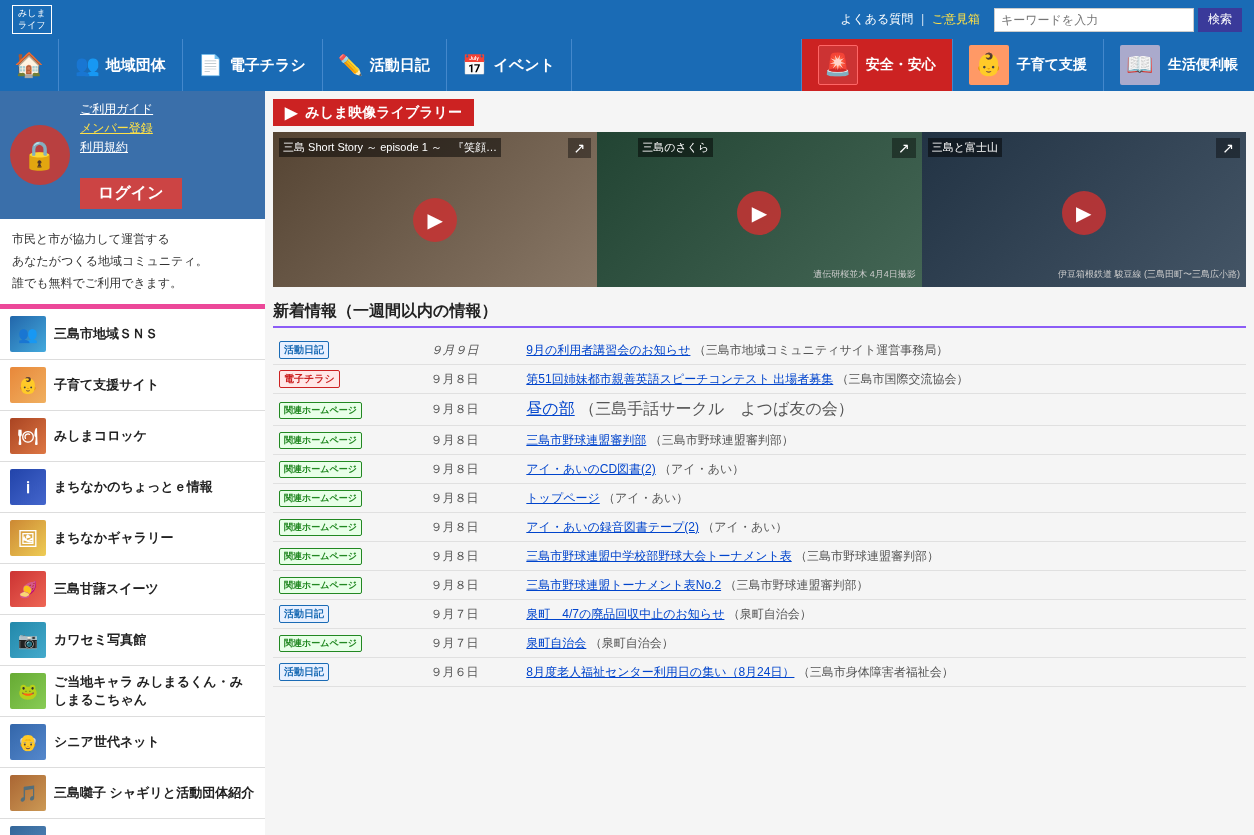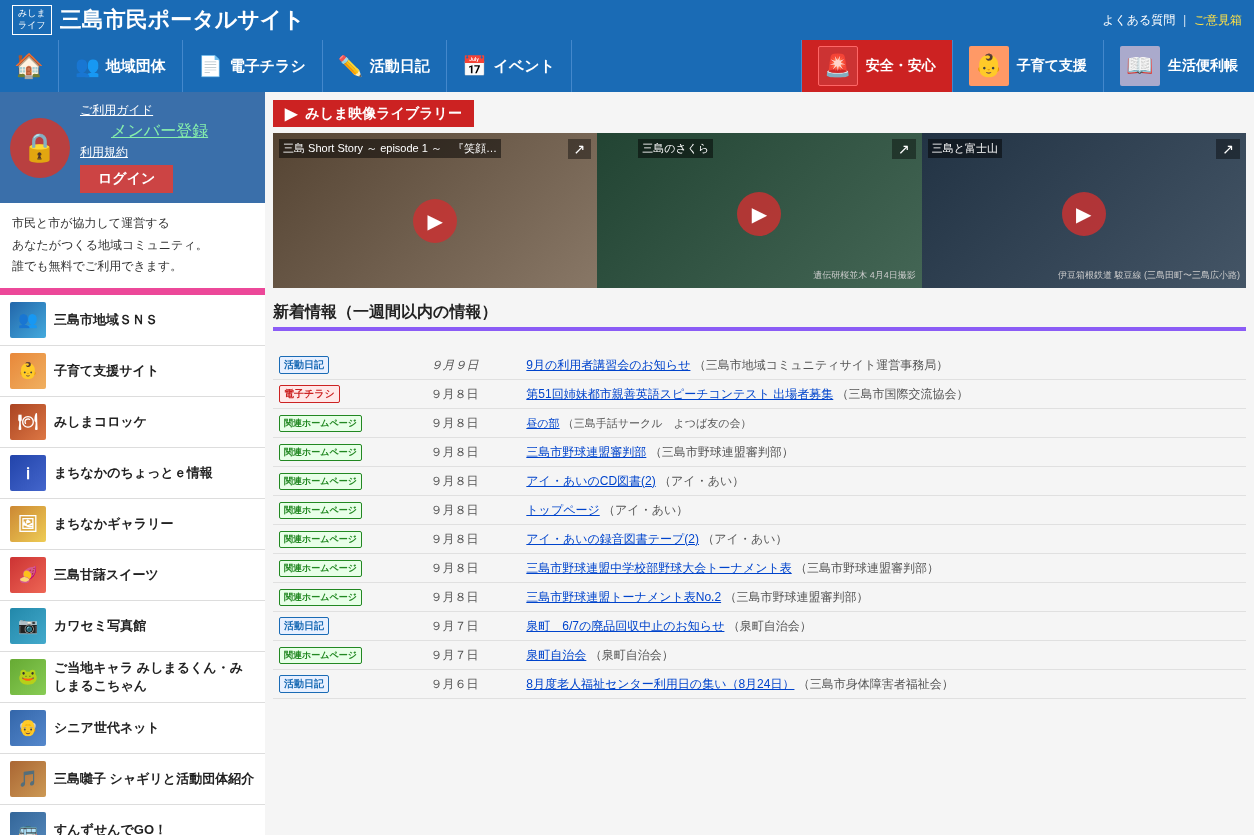--- a/index.html
+++ b/index.html
@@ -11,28 +11,31 @@
   </style>
 </head>
 <body>
 
 <div style="background:#1a6bb5; padding:5px 12px; display:flex; align-items:center; justify-content:space-between;">
   <div style="display:flex; align-items:center; gap:8px;">
     <div style="background:#1a6bb5; border:1.5px solid #fff; color:#fff; font-size:9px; padding:2px 5px; line-height:1.3; text-align:center;">
       <div>みしま</div>
       <div>ライフ</div>
     </div>
-    <div style="color:#fff; font-size:22px; font-weight:bold;">三島市民ポータルサイト</div>
   </div>
   <div style="display:flex; align-items:center; gap:14px;">
     <div style="color:#fff; font-size:12px;">
       <a style="color:#fff; text-decoration:none;">よくある質問</a>
       <span style="color:#fff;"> ｜ </span>
       <a style="color:#fde047; text-decoration:none;">ご意見箱</a>
     </div>
+    <div style="display:flex; align-items:center; gap:4px;">
+      <input style="width: 200px; height: 24px; border: 1px solid rgb(204, 204, 204); padding: 0px 6px; font-size: 12px;" type="text" placeholder="キーワードを入力">
+      <button style="background:#3a3a9a; color:#fff; border:none; padding:3px 10px; height:24px; cursor:pointer; font-size:12px;">検索</button>
+    </div>
   </div>
 </div>
 
 <div style="background:#1a6bb5; display:flex; align-items:stretch; min-height:52px;">
   <div style="padding:8px 14px; display:flex; align-items:center; justify-content:center; cursor:pointer; border-right:1px solid #4488cc;">
     <span style="color:#fff; font-size:24px;">🏠</span>
   </div>
   <div style="display:flex; align-items:center; gap:6px; padding:8px 16px; color:#fff; cursor:pointer; border-right:1px solid #4488cc; font-size:15px; font-weight:bold; white-space:nowrap;">
     <span style="font-size:20px;">👥</span>
     <span>地域団体</span>
@@ -66,27 +69,27 @@
 </div>
 
 <div style="display:flex;">
 
   <div style="width:265px; min-width:265px; background:#f0f0f0;">
 
     <div style="background:#3a6faa; padding:10px; display:flex; align-items:center; gap:10px;">
       <div style="background:#b94040; width:60px; height:60px; border-radius:50%; display:flex; align-items:center; justify-content:center; color:#fff; font-size:28px; flex-shrink:0;">🔒</div>
       <div style="display:flex; flex-direction:column; gap:2px;">
         <a style="color:#fff; text-decoration:underline; font-size:12px; cursor:pointer;">ご利用ガイド</a>
-        <a style="color:#86efac; text-decoration:underline; font-size:16px; cursor:pointer;margin-left:31px;">メンバー登録</a>
+        <a style="color:#fde047; text-decoration:underline; font-size:12px; cursor:pointer;">メンバー登録</a>
         <a style="color:#fff; text-decoration:underline; font-size:12px; cursor:pointer;">利用規約</a>
-        <button style="background:#cc4444; color:#fff; border:none; padding:5px 18px; font-size:14px; font-weight:bold; cursor:pointer; margin-top:2px; align-self:flex-start;">ログイン</button>
-      </div>
-    </div>
-
-    <div style="padding:10px 12px; font-size:12px; line-height:1.8; color:#333; background:#fff; border-bottom:7px solid #ec4899;">
+        <button style="background:#cc4444; color:#fff; border:none; padding:5px 18px; font-size:16px; font-weight:bold; cursor:pointer; margin-top:20px; align-self:flex-start;">ログイン</button>
+      </div>
+    </div>
+
+    <div style="padding:10px 12px; font-size:12px; line-height:1.8; color:#333; background:#fff; border-bottom:5px solid #ec4899;">
       市民と市が協力して運営する<br>あなたがつくる地域コミュニティ。<br>誰でも無料でご利用できます。
     </div>
 
     <div>
 
       <div style="display:flex; align-items:center; gap:8px; padding:7px 10px; background:#fff; border-bottom:1px solid #ddd; cursor:pointer; font-size:13px; font-weight:bold; color:#222;">
         <div style="width:36px; height:36px; border-radius:2px; background:linear-gradient(135deg,#2266aa,#44aadd); display:flex; align-items:center; justify-content:center; color:#fff; font-size:16px; flex-shrink:0;">👥</div>
         <span>三島市地域ＳＮＳ</span>
       </div>
 
@@ -188,21 +191,21 @@
           <div style="display:flex; align-items:center; justify-content:center; flex:1;">
             <div style="width:44px; height:44px; background:rgba(200,50,50,0.85); border-radius:50%; display:flex; align-items:center; justify-content:center; color:#fff; font-size:20px; cursor:pointer;">▶</div>
           </div>
           <div style="color:#ccc; font-size:9px; text-align:right;">伊豆箱根鉄道 駿豆線 (三島田町〜三島広小路)</div>
         </div>
       </div>
 
     </div>
 
     
-    <div style="font-size:16px; font-weight:bold; color:#222; border-bottom:4px solid #8b5cf6; padding-bottom:4px; margin-bottom:20px;">
+    <div style="font-size:16px; font-weight:bold; color:#222; border-bottom:2px solid #8b5cf6; padding-bottom:4px; margin-bottom:8px;">
       <span>新着情報（一週間以内の情報）</span>
     </div>
 
     <table style="width:100%; border-collapse:collapse;">
       <tbody id="news-tbody">
       <tr style="border-bottom: 1px solid rgb(224, 224, 224);">
     <td style="padding:5px 6px; white-space:nowrap; vertical-align:middle;">
       <span class="tag tag-activity" style="display:inline-block; font-size:10px; font-weight:bold; padding:1px 4px; border-radius:2px; white-space:nowrap;
         background:#e8f0ff; color:#1a6bb5; border:1px solid #1a6bb5;">活動日記</span>
     </td>
@@ -222,21 +225,21 @@
       <a href="#" style="color:#0044cc; text-decoration:underline; cursor:pointer;">第51回姉妹都市親善英語スピーチコンテスト 出場者募集</a>
       <span style="color:#555;">（三島市国際交流協会）</span>
     </td>
   </tr>
           <tr style="border-bottom: 1px solid rgb(224, 224, 224);">
     <td style="padding:5px 6px; white-space:nowrap; vertical-align:middle;">
       <span class="tag tag-hp" style="display:inline-block; font-size:10px; font-weight:bold; padding:1px 4px; border-radius:2px; white-space:nowrap;
         background:#e8ffe8; color:#228822; border:1px solid #228822; font-size:9px;">関連ホームページ</span>
     </td>
     <td style="padding:5px 6px; white-space:nowrap; color:#555; font-size:12px; vertical-align:middle;">９月８日</td>
-    <td style="padding:5px 6px; vertical-align:middle; font-size:11px;">
+    <td style="padding:5px 6px; vertical-align:middle; font-size:16px;">
       <a href="#" style="color:#0044cc; text-decoration:underline; cursor:pointer;">昼の部</a>
       <span style="color:#555;">（三島手話サークル　よつば友の会）</span>
     </td>
   </tr>
           <tr style="border-bottom: 1px solid rgb(224, 224, 224);">
     <td style="padding:5px 6px; white-space:nowrap; vertical-align:middle;">
       <span class="tag tag-hp" style="display:inline-block; font-size:10px; font-weight:bold; padding:1px 4px; border-radius:2px; white-space:nowrap;
         background:#e8ffe8; color:#228822; border:1px solid #228822; font-size:9px;">関連ホームページ</span>
     </td>
     <td style="padding:5px 6px; white-space:nowrap; color:#555; font-size:12px; vertical-align:middle;">９月８日</td>
@@ -300,21 +303,21 @@
       <span style="color:#555;">（三島市野球連盟審判部）</span>
     </td>
   </tr>
           <tr style="border-bottom: 1px solid rgb(224, 224, 224);">
     <td style="padding:5px 6px; white-space:nowrap; vertical-align:middle;">
       <span class="tag tag-activity" style="display:inline-block; font-size:10px; font-weight:bold; padding:1px 4px; border-radius:2px; white-space:nowrap;
         background:#e8f0ff; color:#1a6bb5; border:1px solid #1a6bb5;">活動日記</span>
     </td>
     <td style="padding:5px 6px; white-space:nowrap; color:#555; font-size:12px; vertical-align:middle;">９月７日</td>
     <td style="padding:5px 6px; vertical-align:middle; font-size:12px;">
-      <a href="#" style="color:#0044cc; text-decoration:underline; cursor:pointer;">泉町　6/7の廃品回収中止のお知らせ</a>
+      <a href="#" style="color:#0044cc; text-decoration:underline; cursor:pointer;">泉町　4/7の廃品回収中止のお知らせ</a>
       <span style="color:#555;">（泉町自治会）</span>
     </td>
   </tr>
           <tr style="border-bottom: 1px solid rgb(224, 224, 224);">
     <td style="padding:5px 6px; white-space:nowrap; vertical-align:middle;">
       <span class="tag tag-hp" style="display:inline-block; font-size:10px; font-weight:bold; padding:1px 4px; border-radius:2px; white-space:nowrap;
         background:#e8ffe8; color:#228822; border:1px solid #228822; font-size:9px;">関連ホームページ</span>
     </td>
     <td style="padding:5px 6px; white-space:nowrap; color:#555; font-size:12px; vertical-align:middle;">９月７日</td>
     <td style="padding:5px 6px; vertical-align:middle; font-size:12px;">

